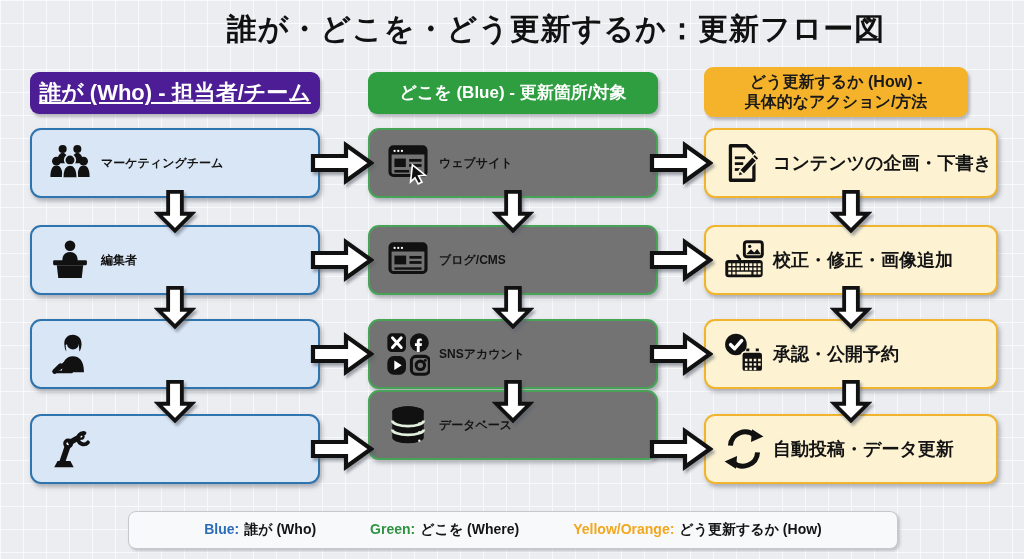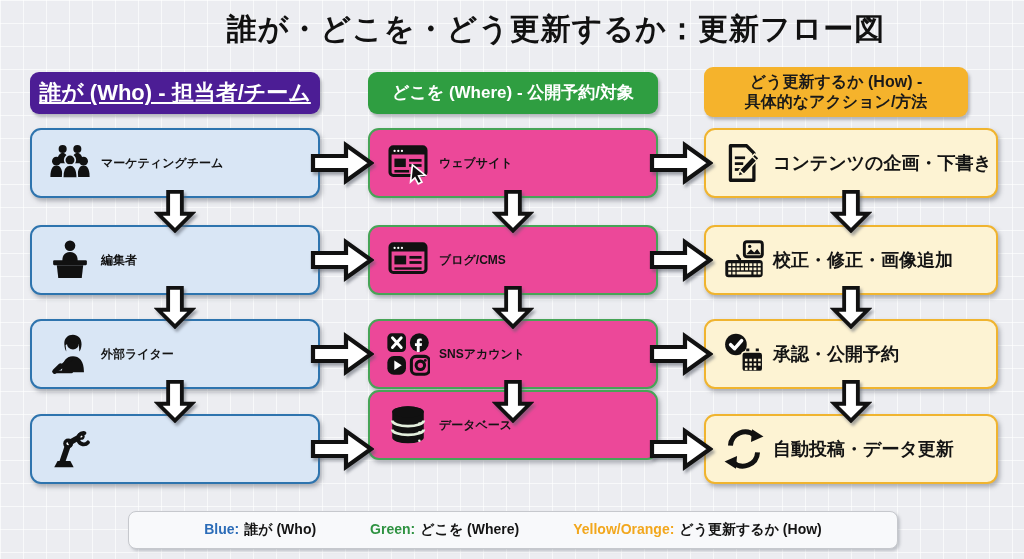--- a/index.html
+++ b/index.html
@@ -25,21 +25,21 @@
   }
   .who-h{background:#4c1d95;color:#fff;font-size:22px;text-decoration:underline;}
   .where-h{background:#2f9e41;color:#fff;font-size:17px;}
   .how-h{background:#f5b32c;color:#1a1a1a;font-size:16px;}
   .fbox{
     position:absolute;width:290px;height:70px;box-sizing:border-box;
     display:flex;align-items:center;border-radius:11px;
     box-shadow:2px 3px 4px rgba(105,110,120,.5);
   }
   .who{background:#d9e6f5;border:2.5px solid #2e74ae;}
-  .where{background:#ec4899;border:2.5px solid #47a457;}
+  .where{background:#737373;border:2.5px solid #47a457;}
   .how{background:#fdf3d3;border:2.5px solid #f0b42f;width:294px;align-items:center;}
   .icon{width:50px;margin-left:13px;display:flex;align-items:center;justify-content:center;flex:0 0 auto;}
   .icon svg{width:44px;height:44px;display:block;}
   .flabel{font-size:12px;font-weight:700;margin-left:6px;white-space:nowrap;color:#141414;}
   .how .flabel{font-size:18px;margin-left:4px;}
   .harrow,.varrow{position:absolute;filter:drop-shadow(2px 3px 1.5px rgba(90,95,105,.55));}
   .harrow svg{width:64px;height:46px;display:block;}
   .varrow svg{width:42px;height:44px;display:block;}
   .legend{
     position:absolute;left:128px;top:511px;width:770px;height:38px;box-sizing:border-box;
@@ -52,21 +52,21 @@
   .lg-blue{color:#2b6cb8;}
   .lg-green{color:#2e9241;}
   .lg-orange{color:#f2a71d;}
 </style>
 </head>
 <body>
 
 <div class="title">誰が・どこを・どう更新するか：更新フロー図</div>
 
 <div class="header who-h" style="left:30px;top:72px;width:290px;height:42px;">誰が (Who) - 担当者/チーム</div>
-<div class="header where-h" style="left:368px;top:72px;width:290px;height:42px;">どこを (Where) - 公開予約/対象</div>
+<div class="header where-h" style="left:368px;top:72px;width:290px;height:42px;">どこを (Blue) - 更新箇所/対象</div>
 <div class="header how-h" style="left:704px;top:67px;width:264px;height:50px;">どう更新するか (How) -
 具体的なアクション/方法</div>
 
 <div class="fbox who" style="left:30px;top:128px;">
   <span class="icon">
     <svg viewBox="0 0 24 24">
         <g fill="#111">
       <g transform="translate(8,4.4)">
             <circle r="2.2"></circle>
             <path d="M-3,7.8 C-3,3.5 -1.6,2.2 0,2.2 C1.6,2.2 3,3.5 3,7.8 Z"></path>
@@ -201,21 +201,20 @@
         <g fill="#111">
       <circle cx="13.6" cy="6.2" r="3.3"></circle>
       <path d="M8.9,6.6 C8.7,3.3 11,1.5 13.6,1.5 C16.2,1.5 18.4,3.4 18.3,6.7 C18.25,8.8 17.6,10.1 17.1,10.7 L16.8,6.4 C14.9,6.35 12.4,5.8 11.8,4.7 C11.3,6.1 10.2,7 9.6,7.2 L10,10.6 C9.4,10.1 9,8.5 8.9,6.6 Z"></path>
       <path d="M7.6,22 C7.6,15.4 10.3,13.2 13.6,13.2 C16.9,13.2 19.6,15.4 19.6,22 Z"></path>
       <path d="M12.5,14.6 L6.2,19.8" stroke="#111" stroke-width="2.2" stroke-linecap="round" fill="none"></path>
       <path d="M6.8,18.4 l-3.2,3.1" stroke="#111" stroke-width="2.6" stroke-linecap="round" fill="none"></path>
       <rect x="2.6" y="21" width="11" height="1.5" rx="0.7"></rect>
     </g>
       </svg>
   </span>
-  <span class="flabel">外部ライター</span>
 </div>
 
 <div class="fbox where" style="left:368px;top:319px;">
   <span class="icon">
     <svg viewBox="0 0 26 26">
       <rect x="0.8" y="0.8" width="11" height="11" rx="2.6" fill="#111"></rect>
       <path d="M3.8,3.4 L9,9.2 M9,3.4 L3.8,9.2" stroke="#fff" stroke-width="1.7" stroke-linecap="round"></path>
       <circle cx="19.7" cy="6.3" r="5.6" fill="#111"></circle>
       <path d="M20.9,3.9 h-1 c-1.1,0 -1.7,0.6 -1.7,1.7 v1 h-1.1 v1.6 h1.1 v3.6 h1.7 v-3.6 h1.2 l0.2,-1.6 h-1.4 v-0.8 c0,-0.4 0.15,-0.6 0.6,-0.6 h0.9 z" fill="#fff"></path>
       <rect x="0.8" y="14.2" width="11" height="11" rx="3.8" fill="#111"></rect>

